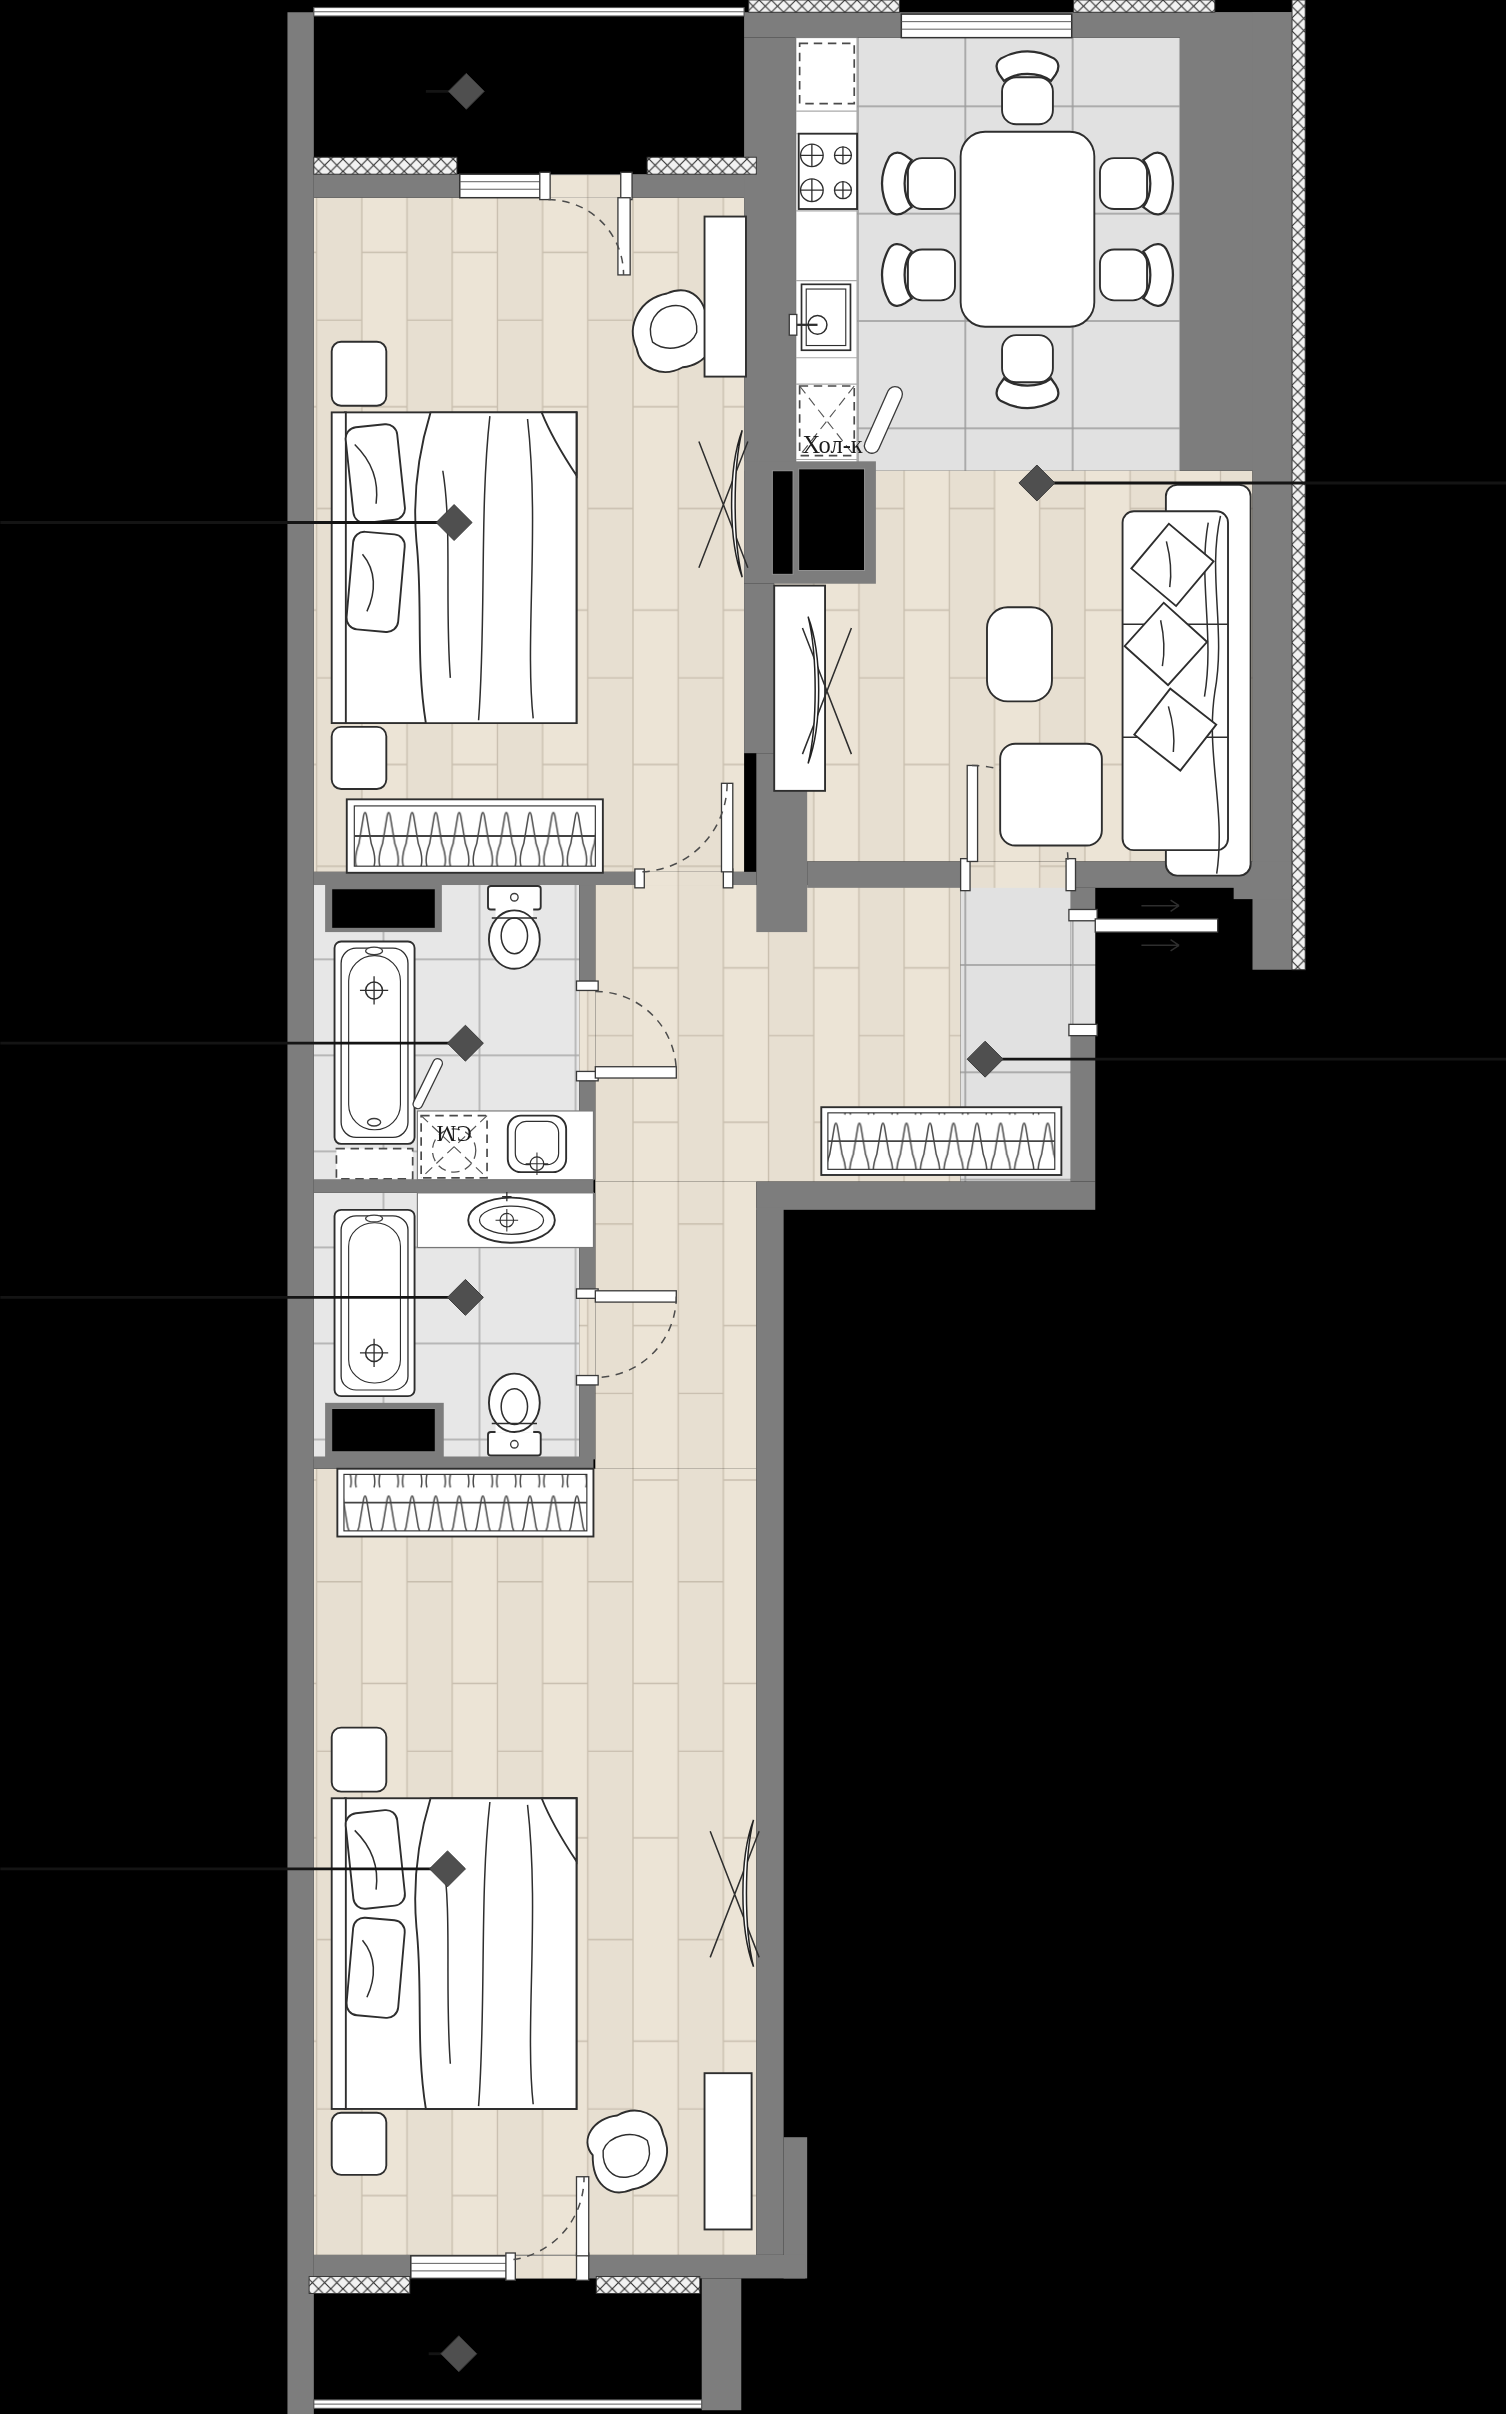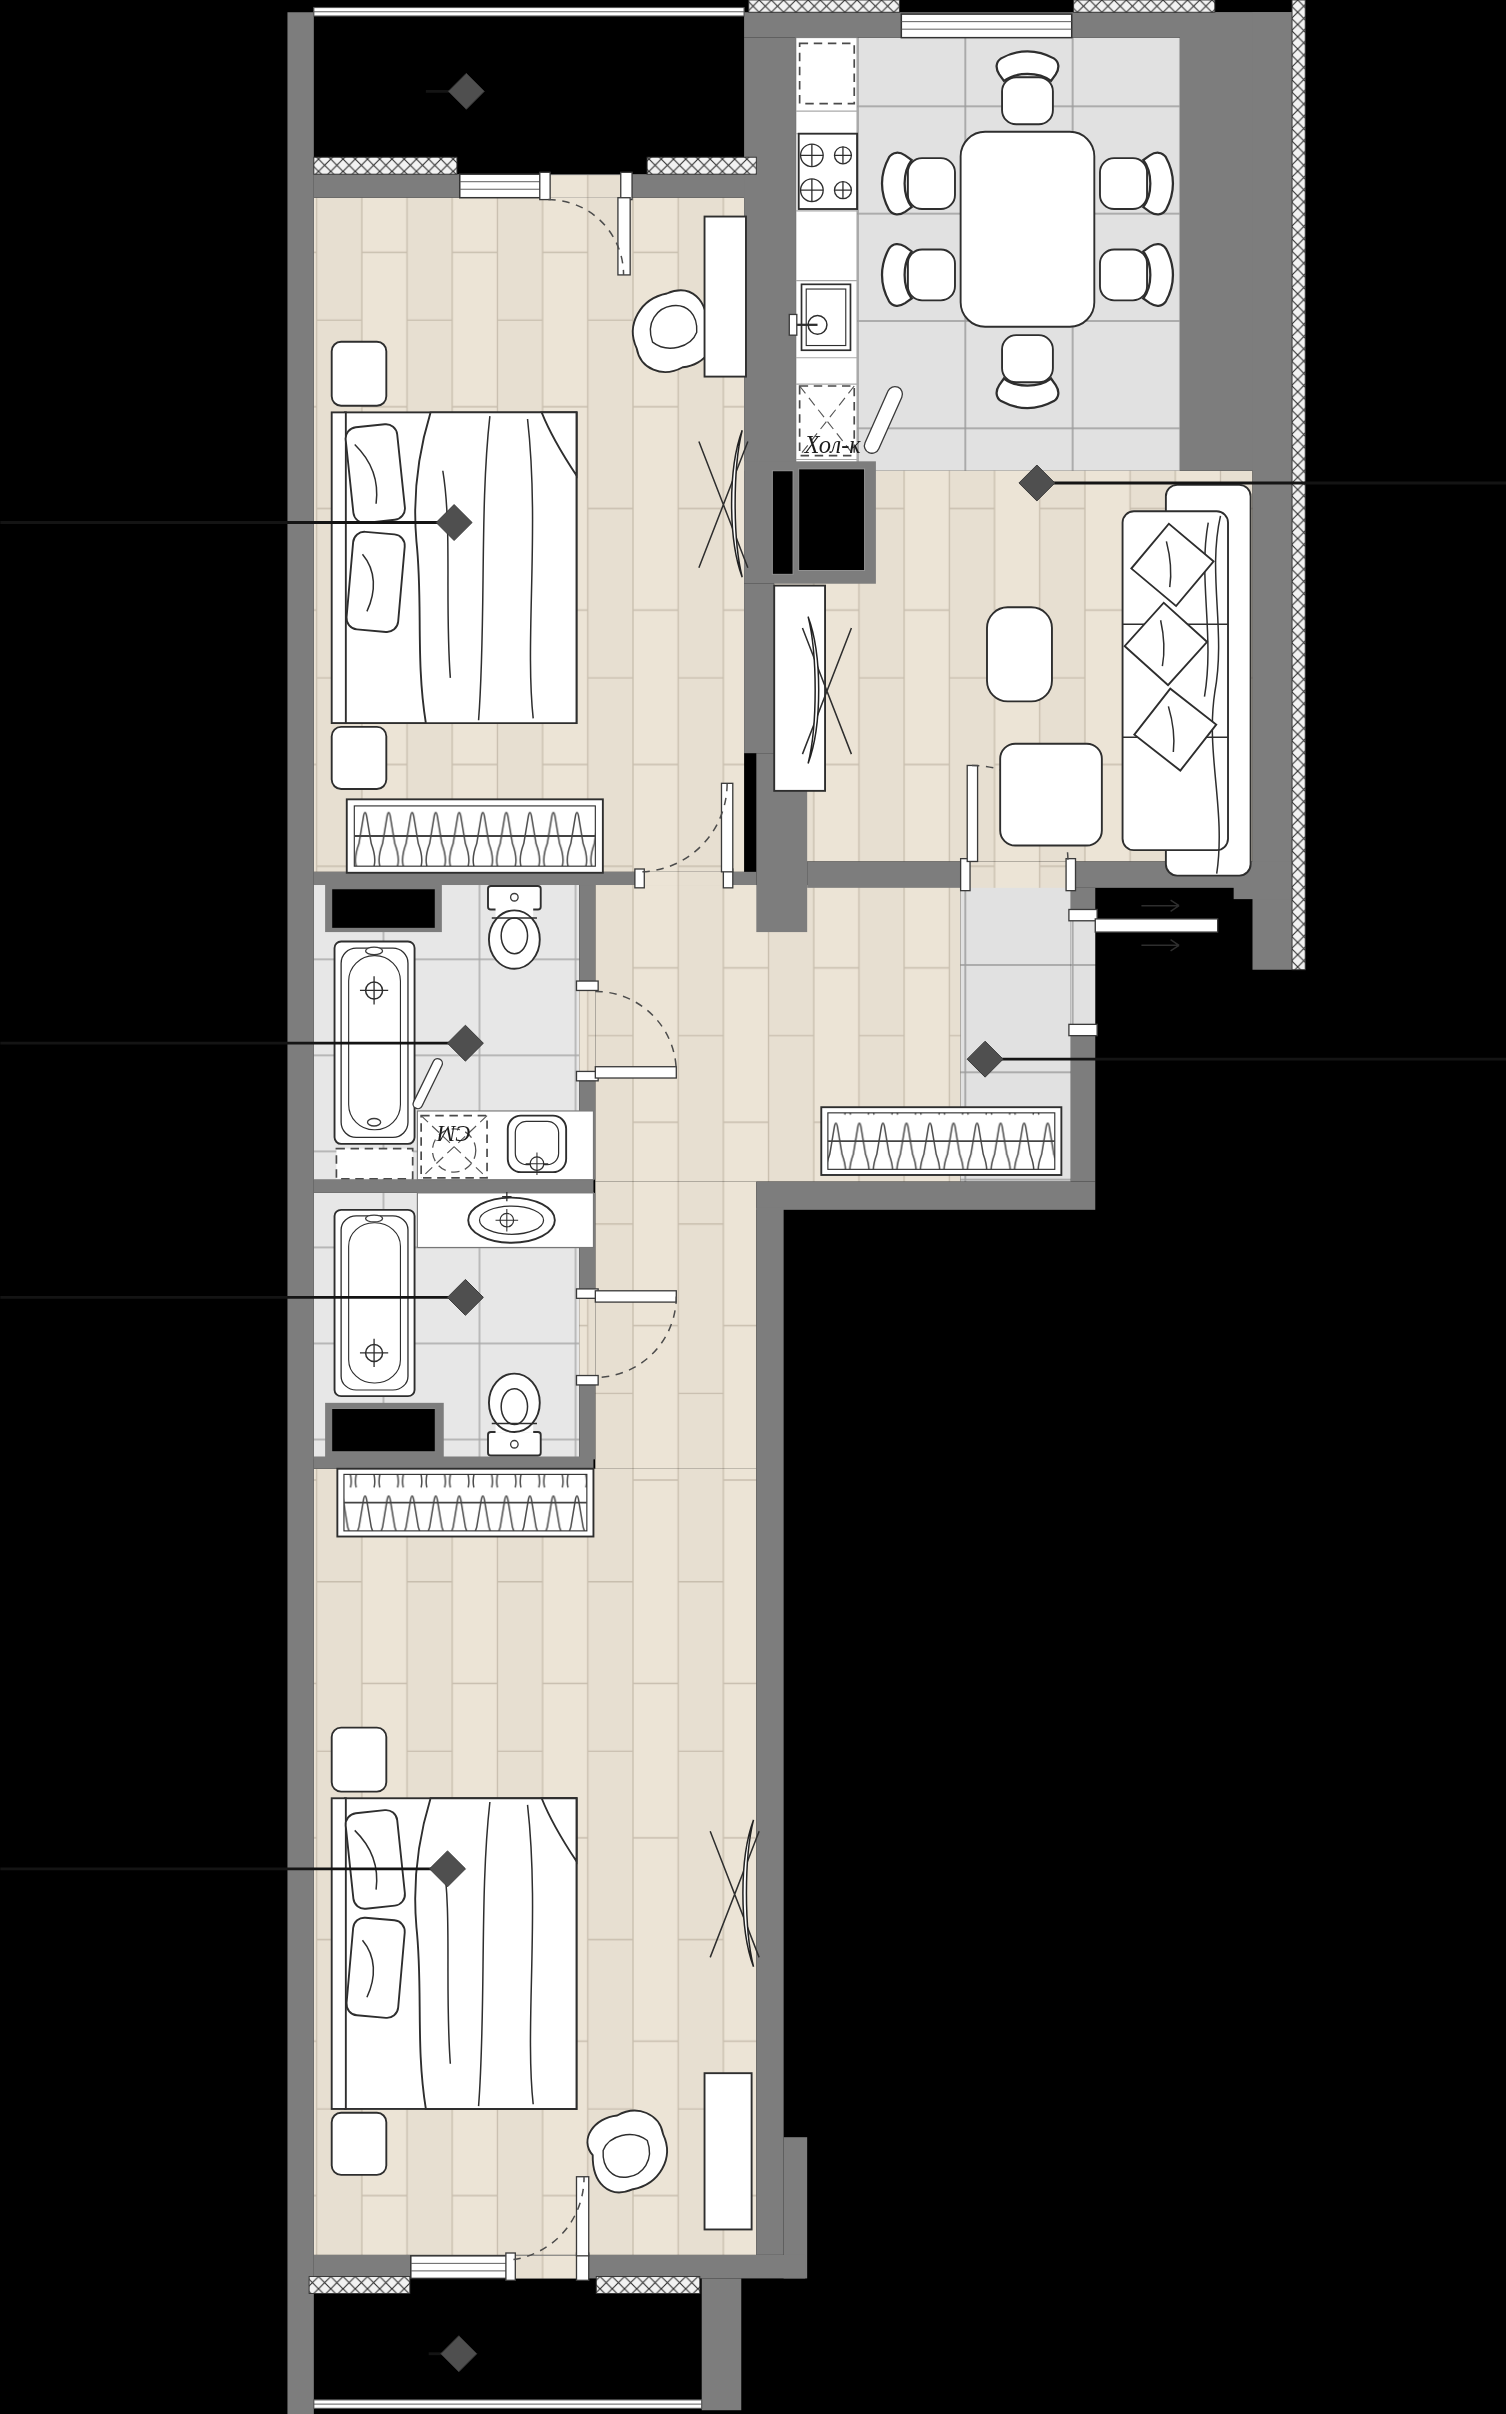--- a/index.html
+++ b/index.html
@@ -1,16 +1,16 @@
 <!DOCTYPE html>
 <html style="font-size:15px"><head>
 <meta charset="utf-8">
 <style>
   html,body{margin:0;padding:0;background:#000;}
-  .stage{position:relative;width:1507px;height:2414px;background:#000;overflow:hidden;font-style:italic;}
+  .stage{position:relative;width:1507px;height:2414px;background:#000;overflow:hidden;}
   svg{display:block;}
   .f{fill:#ffffff;stroke:#2e2e2e;stroke-width:2;}
   .fthin{fill:#ffffff;stroke:#3a3a3a;stroke-width:1.4;}
   .ln{fill:none;stroke:#2e2e2e;stroke-width:1.6;}
   .dash{fill:#ffffff;stroke:#4a4a4a;stroke-width:1.8;stroke-dasharray:9 6;}
   .dashln{fill:none;stroke:#555;stroke-width:1.2;stroke-dasharray:10 6;}
   .arc{fill:none;stroke:#4c4c4c;stroke-width:1.6;stroke-dasharray:8 7;}
   .wall{fill:#7d7d7d;}
   .lbl{font-family:"Liberation Serif", serif;fill:#1c1c1c;}
 </style>

